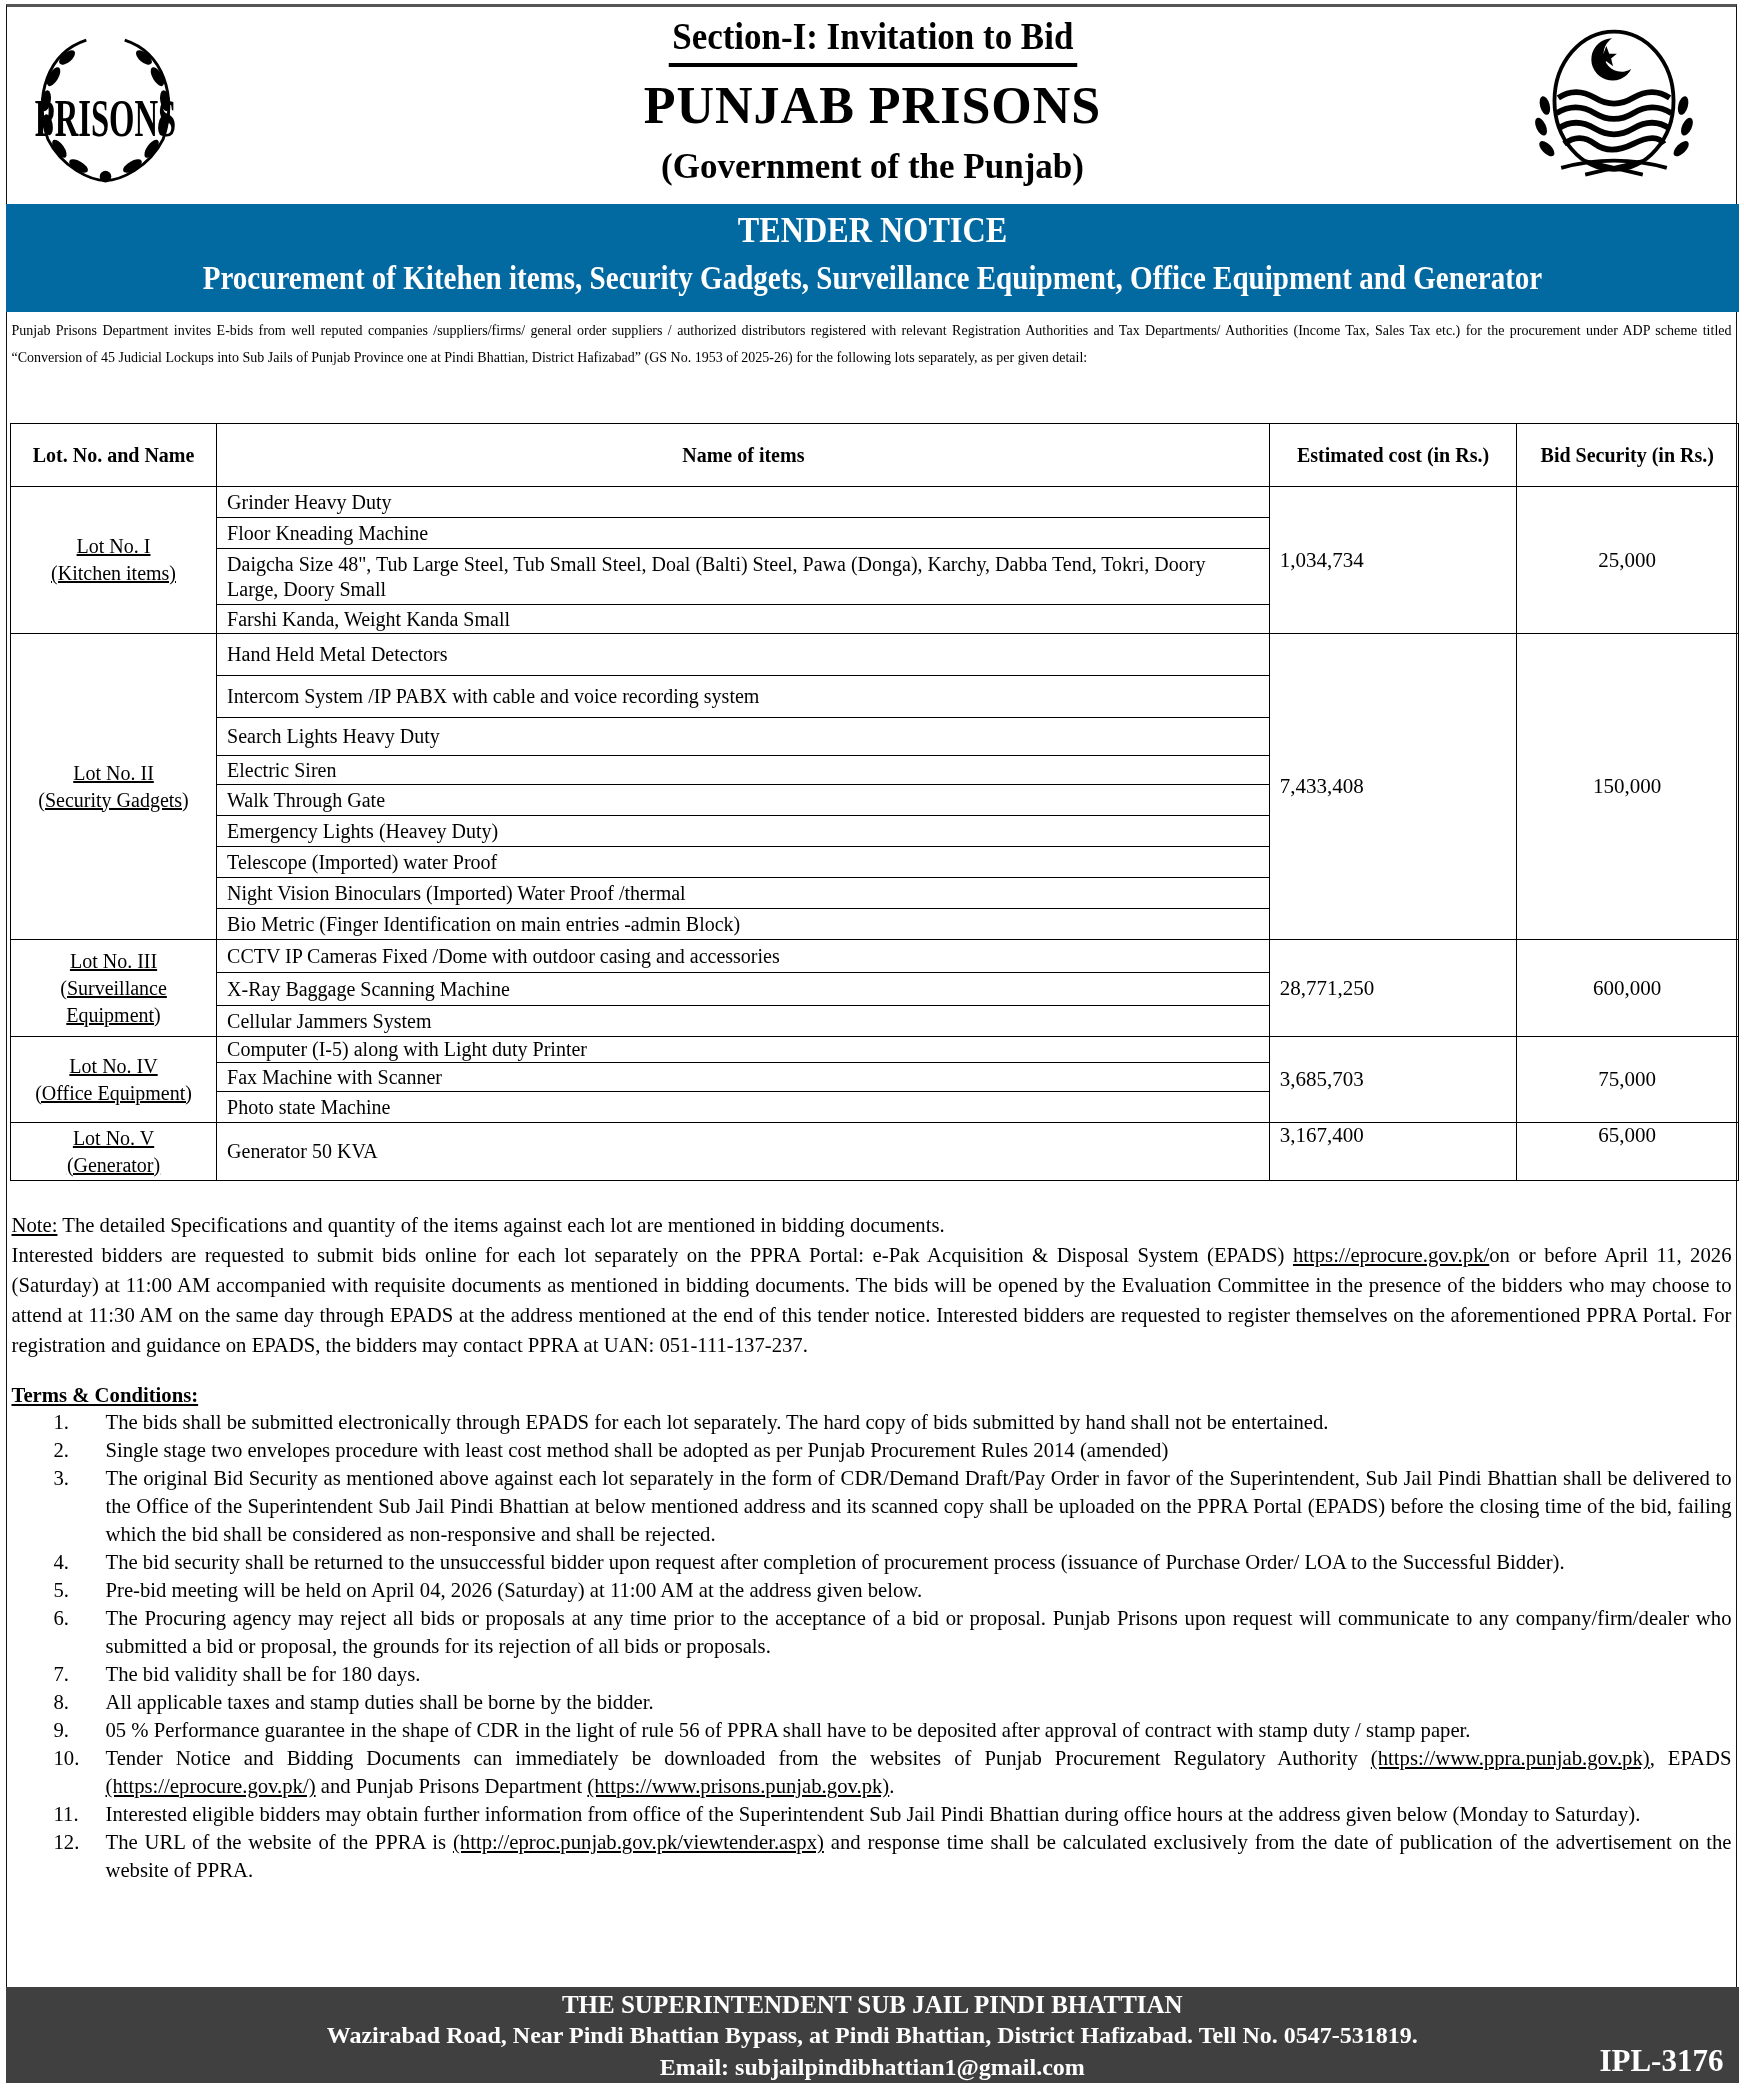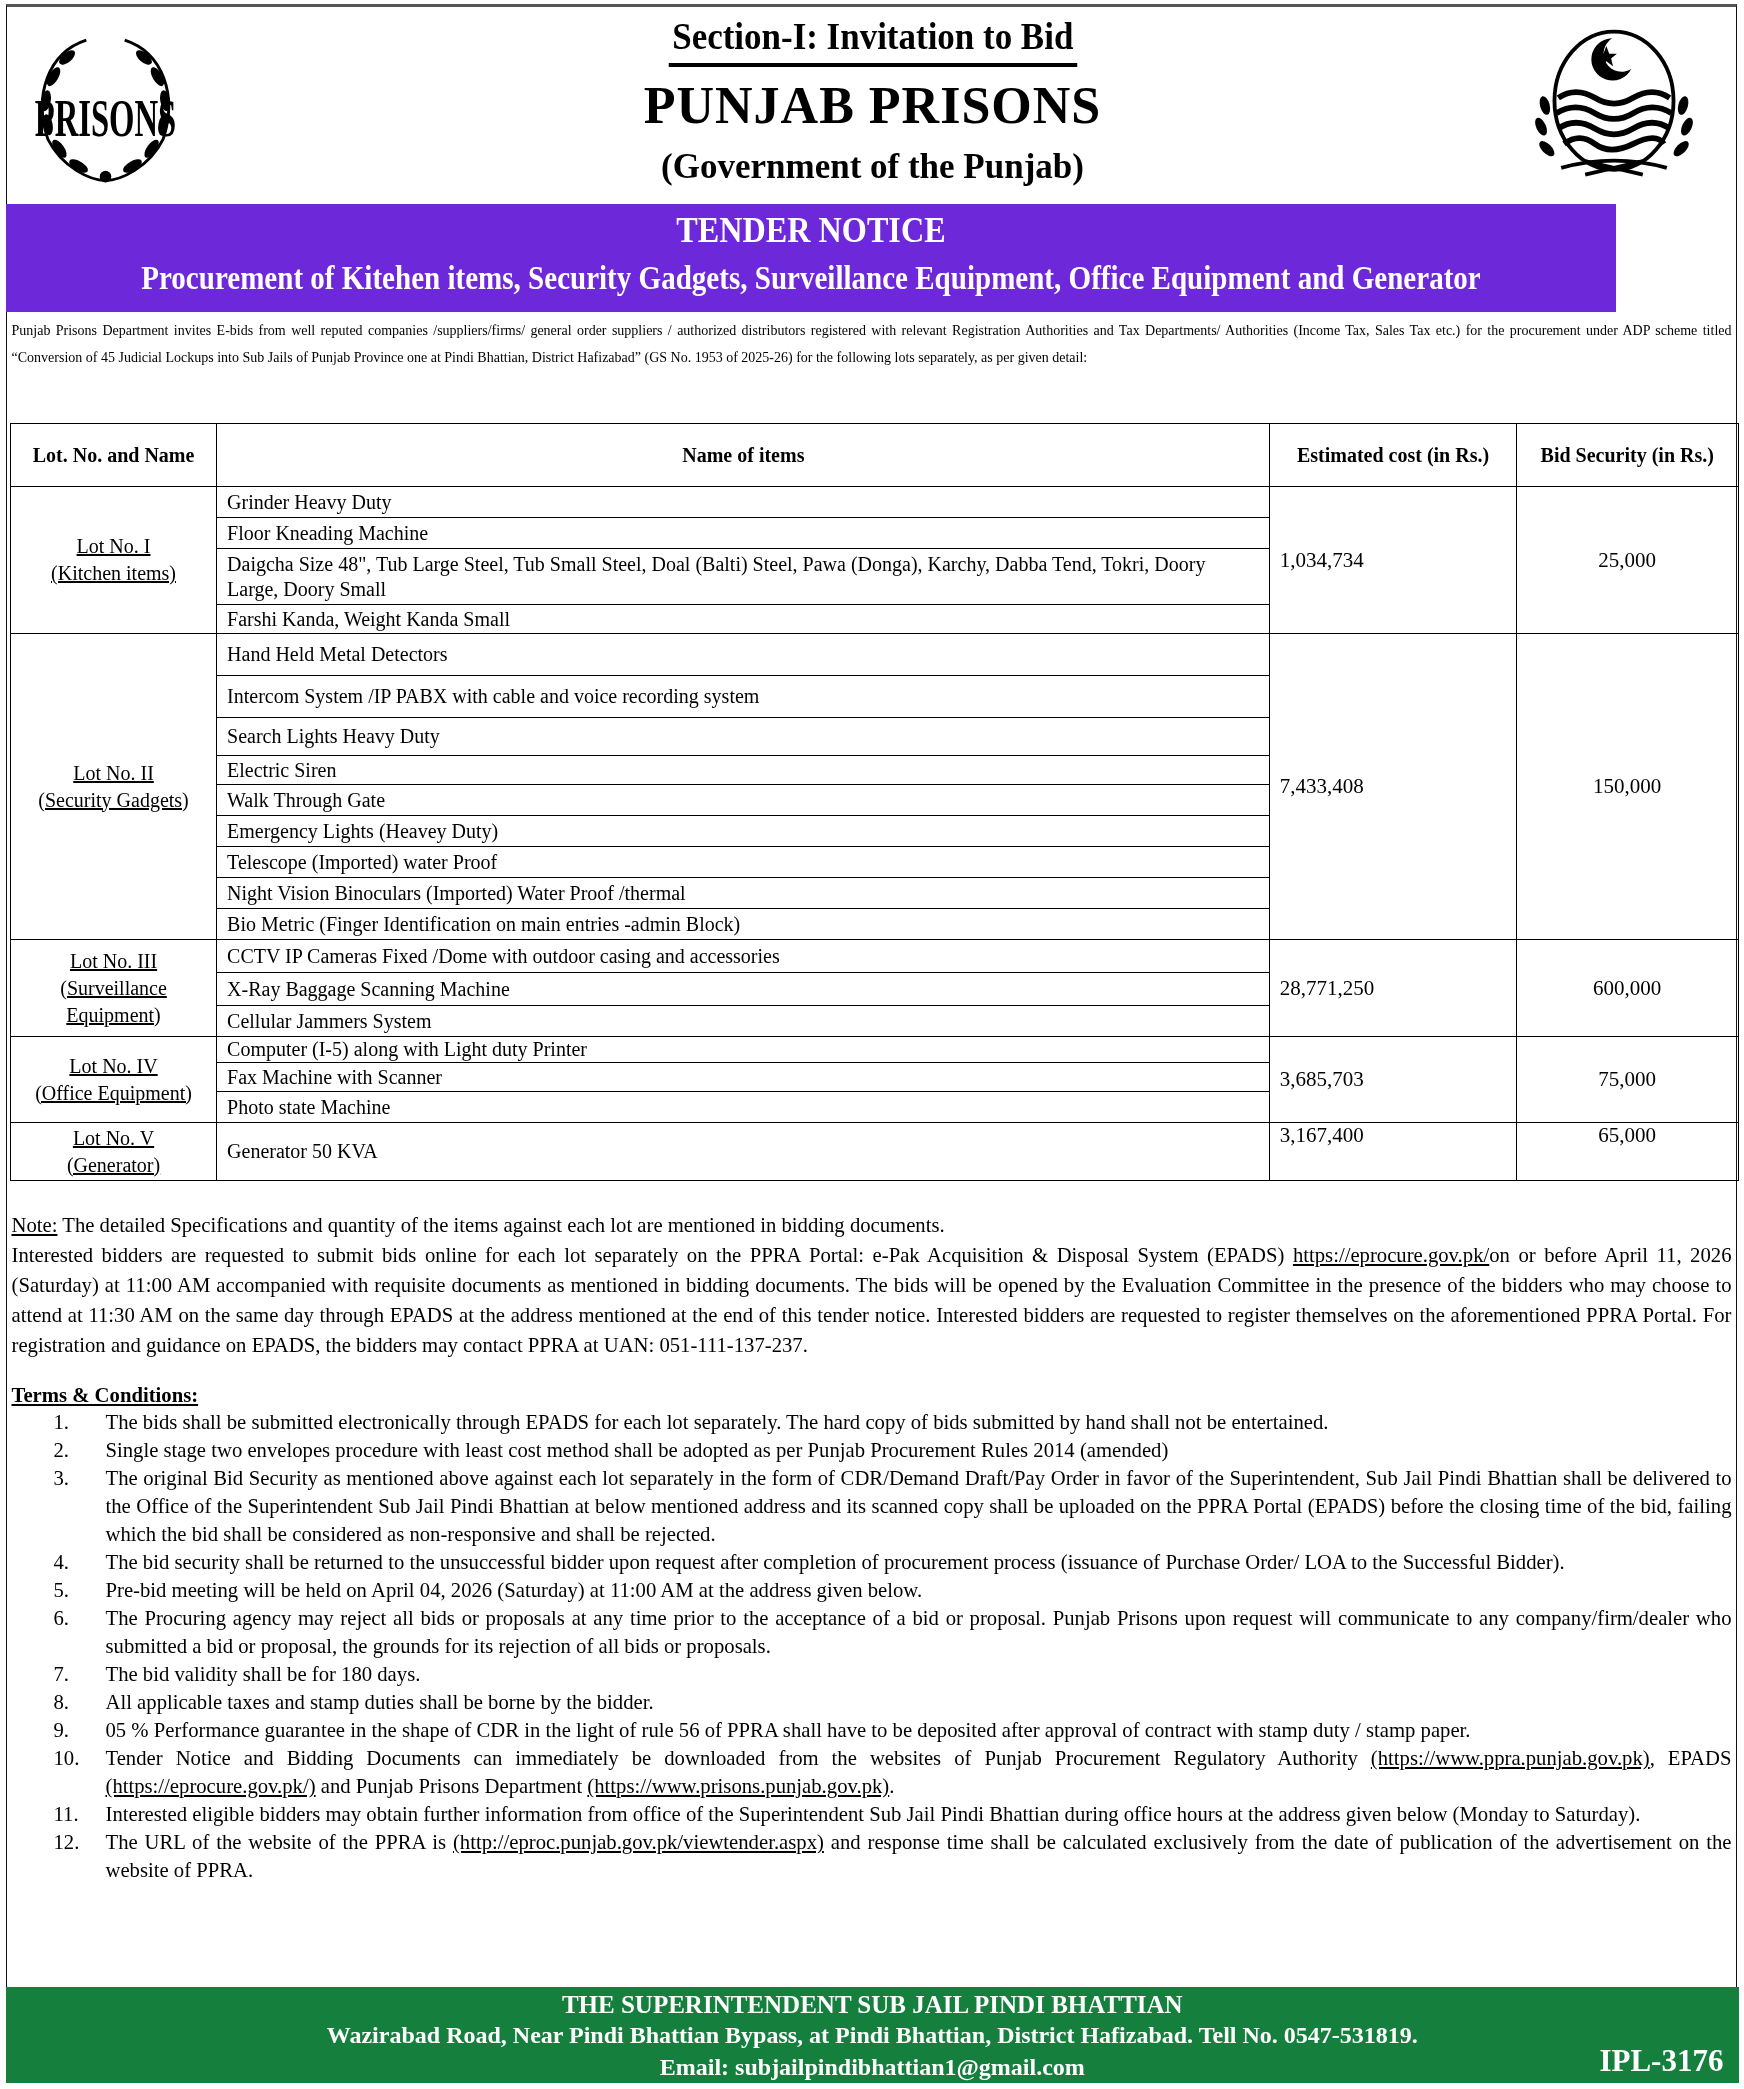--- a/index.html
+++ b/index.html
@@ -9,21 +9,21 @@
 
   
   .logo-left { position: absolute; left: 19px; top: 19px; width: 173px; height: 173px; }
   .logo-right { position: absolute; left: 1518px; top: 19px; width: 192px; height: 173px; }
   .section-title { position: absolute; left: 0; width: 1745px; top: 13.4px; text-align: center; font-size: 38px; font-weight: bold; line-height: 46px; }
   .section-title span { display: inline-block; border-bottom: 4.8px solid #000; padding: 0 3.8px 3.8px 3.8px; transform: scaleX(0.92); }
   .org-title { position: absolute; left: 0; width: 1745px; top: 77px; text-align: center; font-size: 52px; font-weight: bold; letter-spacing: 1px; line-height: 58px; }
   .gov-title { position: absolute; left: 0; width: 1745px; top: 146px; text-align: center; font-size: 35px; font-weight: bold; line-height: 42px; }
 
   
-  .band { position: absolute; left: 5.8px; top: 204px; width: 1610px; height: 108px; background: #6d28d9; color: #fff; text-align: center; }
+  .band { position: absolute; left: 5.8px; top: 204px; width: 1733px; height: 108px; background: #0369a1; color: #fff; text-align: center; }
   .band .t1 { font-size: 35px; font-weight: bold; line-height: 42px; margin-top: 5.8px; transform: scaleX(0.92); }
   .band .t2 { font-size: 33px; font-weight: bold; line-height: 44px; margin-top: 3.8px; transform: scaleX(0.88); white-space: nowrap; }
 
   
   .intro { position: absolute; left: 11.5px; top: 317px; width: 1720px; font-size: 14px; line-height: 27px; text-align: justify; text-align-last: left; }
   .intro p { margin: 0; }
 
   
   .tbl { position: absolute; left: 9.6px; top: 423px; width: 1729px; border-collapse: collapse; font-size: 20px; }
   .tbl td, .tbl th { border: 1.9px solid #000; padding: 0 9.6px; vertical-align: middle; }
@@ -39,21 +39,21 @@
   .notes { position: absolute; left: 11.5px; top: 1210px; width: 1720px; font-size: 20.7px; line-height: 30px; text-align: justify; }
   .notes p { margin: 0; }
   .u { text-decoration: underline; }
 
   .terms-title { position: absolute; left: 11.5px; top: 1383px; font-size: 20.7px; font-weight: bold; text-decoration: underline; line-height: 25px; }
   .terms { position: absolute; left: 11.5px; top: 1408px; width: 1720px; font-size: 20.7px; line-height: 28px; margin: 0; padding: 0; list-style: none; }
   .terms li { position: relative; padding-left: 94px; text-align: justify; }
   .terms li .num { position: absolute; left: 42px; top: 0; }
 
   
-  .footer { position: absolute; left: 5.8px; top: 1987px; width: 1733px; height: 96px; background: #15803d; color: #fff; text-align: center; }
+  .footer { position: absolute; left: 5.8px; top: 1987px; width: 1733px; height: 96px; background: #404040; color: #fff; text-align: center; }
   .footer .f1 { font-size: 25px; font-weight: bold; line-height: 29px; margin-top: 2.9px; }
   .footer .f2 { font-size: 24px; font-weight: bold; line-height: 33px; }
   .footer .f3 { font-size: 24px; font-weight: bold; line-height: 31px; }
   .footer .ref { position: absolute; right: 15.4px; top: 56px; font-size: 31px; font-weight: bold; }
 </style>
 </head>
 <body>
 
 <div class="page">
   <div class="frame"></div>

